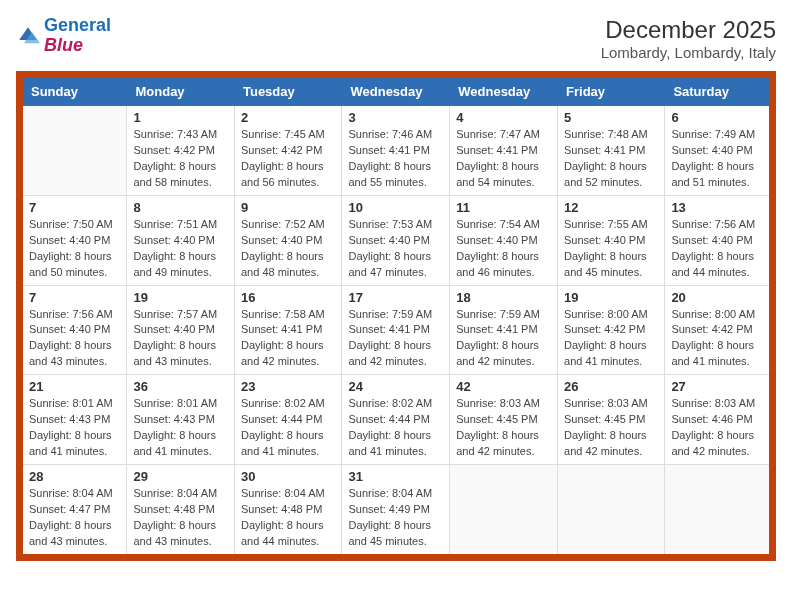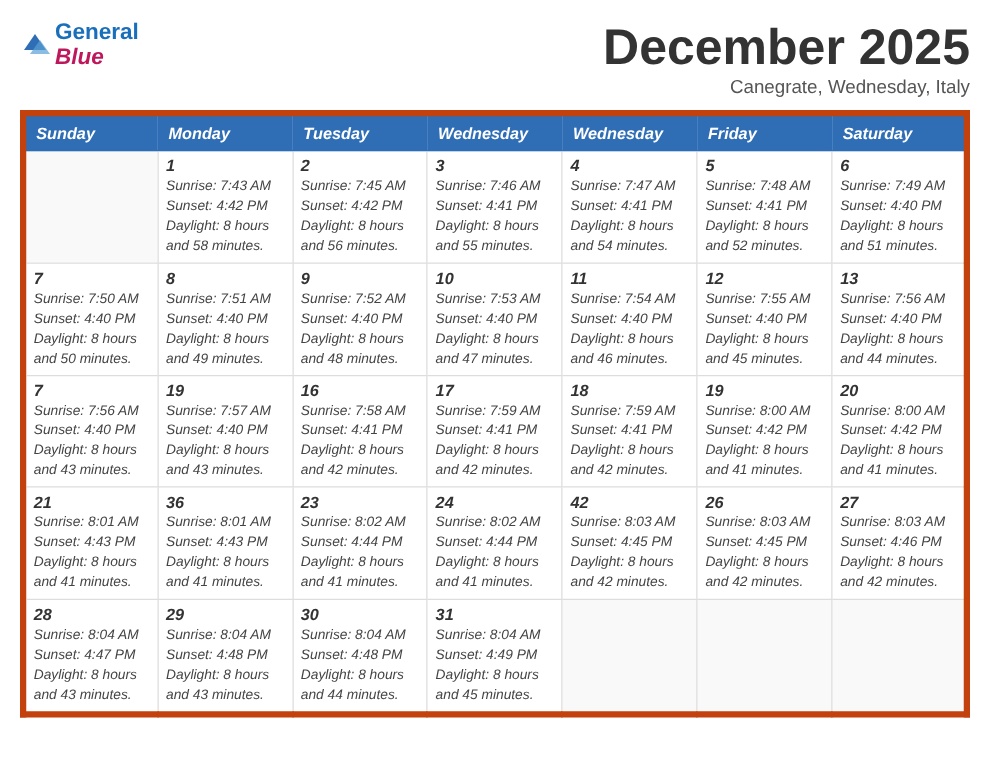--- a/index.html
+++ b/index.html
@@ -31,33 +31,32 @@
       color: #1a6fba;
     }
     .logo-icon {
       width: 24px;
       height: 24px;
     }
     .title-block {
       text-align: right;
     }
     .month-title {
-      font-size: 40px;
-      color: #333;
-      font-weight: bold;
+      font-size: 24px;
+      color: #333;
+      font-weight: normal;
     }
     .location {
       font-size: 15px;
       color: #555;
     }
     .calendar {
       width: 100%;
       border-collapse: collapse;
-      border: 5px solid #c2410c;
-      font-style: italic;
+      border: 7px solid #c2410c;
     }
     .calendar th {
       background-color: #2f6eb5;
       color: #fff;
       text-align: left;
       padding: 6px 8px;
       font-size: 13px;
       font-weight: bold;
       border: 1px solid #2f6eb5;
     }
@@ -99,21 +98,21 @@
       <polygon points="15,4 26,20 4,20" fill="#2f6eb5"></polygon>
       <polygon points="20,10 30,24 10,24" fill="#5a9fd4" opacity="0.7"></polygon>
     </svg>
     <div class="logo-text">
       <span>General</span><br>
       <span style="color:#be185d;font-style:italic;">Blue</span>
     </div>
   </div>
   <div class="title-block">
     <div class="month-title">December 2025</div>
-    <div class="location">Canegrate, Wednesday, Italy</div>
+    <div class="location">Lombardy, Lombardy, Italy</div>
   </div>
 </div>
 
 <table class="calendar">
   <thead>
     <tr>
     <th>Sunday</th>
         <th>Monday</th>
         <th>Tuesday</th>
         <th>Wednesday</th>

